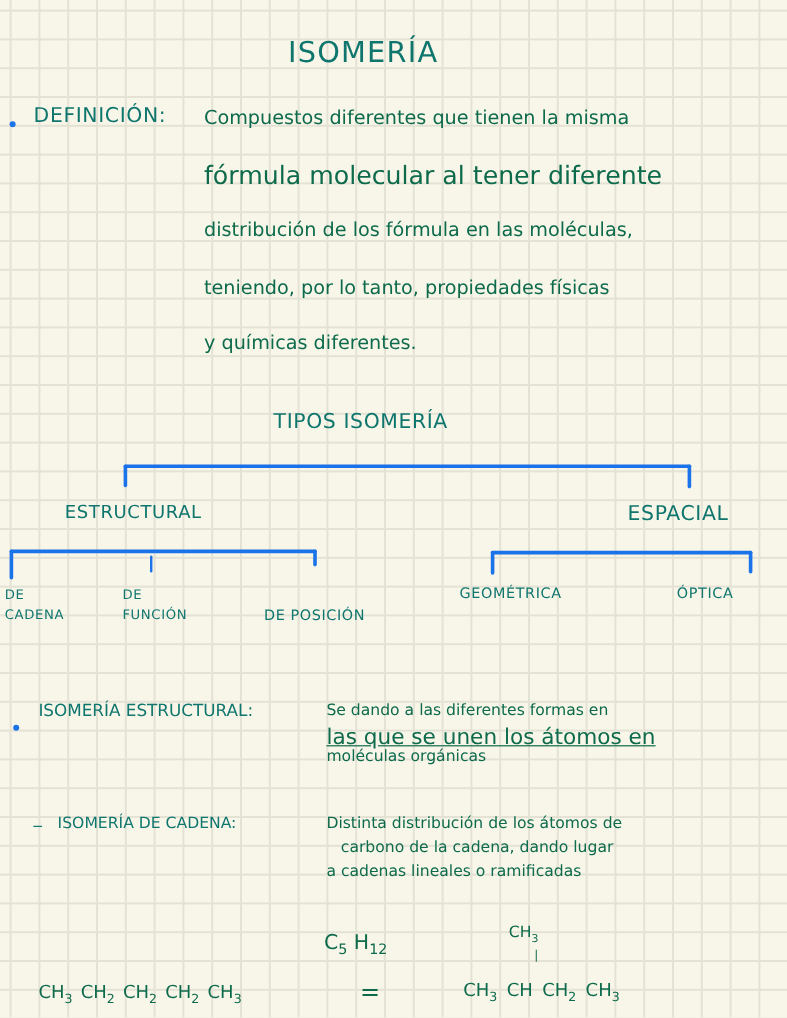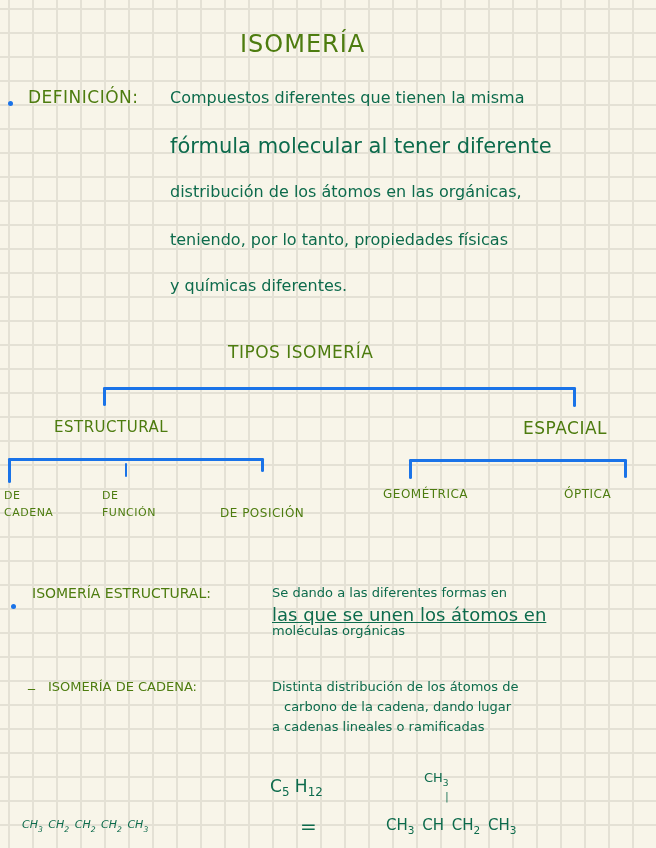--- a/index.html
+++ b/index.html
@@ -7,38 +7,38 @@
       width: 656px; height: 848px; overflow: hidden; position: relative;
       background-color: #f8f5e9;
       background-image:
         linear-gradient(to right, #e4e1d5 0, #e4e1d5 2px, transparent 2px),
         linear-gradient(to bottom, #e4e1d5 0, #e4e1d5 2px, transparent 2px);
       background-size: 24px 24px;
       background-position: 8px 8px;
       font-family: "DejaVu Sans", sans-serif;
     }
     .abs { position: absolute; white-space: nowrap; }
-    .blue { color: #4d7c0f; }
+    .blue { color: #0f766e; }
     .green { color: #0d6b4c; }
     .caps { text-transform: uppercase; letter-spacing: 0.5px; }
     .line { position: absolute; background: #1a73e8; border-radius: 2px; }
     .bullet { position: absolute; width: 5px; height: 5px; border-radius: 50%; background: #1a73e8; }
     sub { font-size: 70%; vertical-align: -4px; }
   </style>
 </head>
 <body>
 
 <div class="abs blue caps" style="left:240px; top:30px; font-size:24px; letter-spacing:1px;">Isomería</div>
 
 <div class="bullet" style="left:8px; top:101px;"></div>
 <div class="abs blue caps" style="left:28px; top:87px; font-size:17px;">Definición:</div>
 <div>
   <div class="abs green" style="left:170px; top:88px; font-size:16px;">Compuestos diferentes que tienen la misma</div>
   <div class="abs green" style="left:170px; top:134px; font-size:21px;">fórmula molecular al tener diferente</div>
-  <div class="abs green" style="left:170px; top:182px; font-size:16px;">distribución de los átomos en las orgánicas,</div>
+  <div class="abs green" style="left:170px; top:182px; font-size:16px;">distribución de los fórmula en las moléculas,</div>
   <div class="abs green" style="left:170px; top:230px; font-size:16px;">teniendo, por lo tanto, propiedades físicas</div>
   <div class="abs green" style="left:170px; top:276px; font-size:16px;">y químicas diferentes.</div>
 </div>
 
 <div class="abs blue caps" style="left:228px; top:342px; font-size:17px;">Tipos isomería</div>
 
 <div>
   <div class="line" style="left:103px; top:387px; width:473px; height:3px;"></div>
   <div class="line" style="left:103px; top:387px; width:3px; height:19px;"></div>
   <div class="line" style="left:573px; top:387px; width:3px; height:20px;"></div>
@@ -88,21 +88,21 @@
 <div class="abs green" style="left:270px; top:776px; font-size:17px;">
   <span>C</span><sub>5</sub>
   <span>H</span><sub>12</sub>
 </div>
 
 <div class="abs green" style="left:424px; top:771px; font-size:13px; text-align:right; line-height:13px;">
   <div><span>CH</span><sub>3</sub></div>
   <div style="font-size:10px;">|</div>
 </div>
 
-<div class="abs green" style="left:22px; top:818px; font-size:11px; word-spacing:2px;font-style:italic;">
+<div class="abs green" style="left:32px; top:818px; font-size:15px; word-spacing:2px;">
   <span>CH</span><sub>3</sub>
   <span>CH</span><sub>2</sub>
   <span>CH</span><sub>2</sub>
   <span>CH</span><sub>2</sub>
   <span>CH</span><sub>3</sub>
 </div>
 
 <div class="abs green" style="left:300px; top:814px; font-size:20px;">=</div>
 
 <div class="abs green" style="left:386px; top:816px; font-size:15px; word-spacing:3px;">

